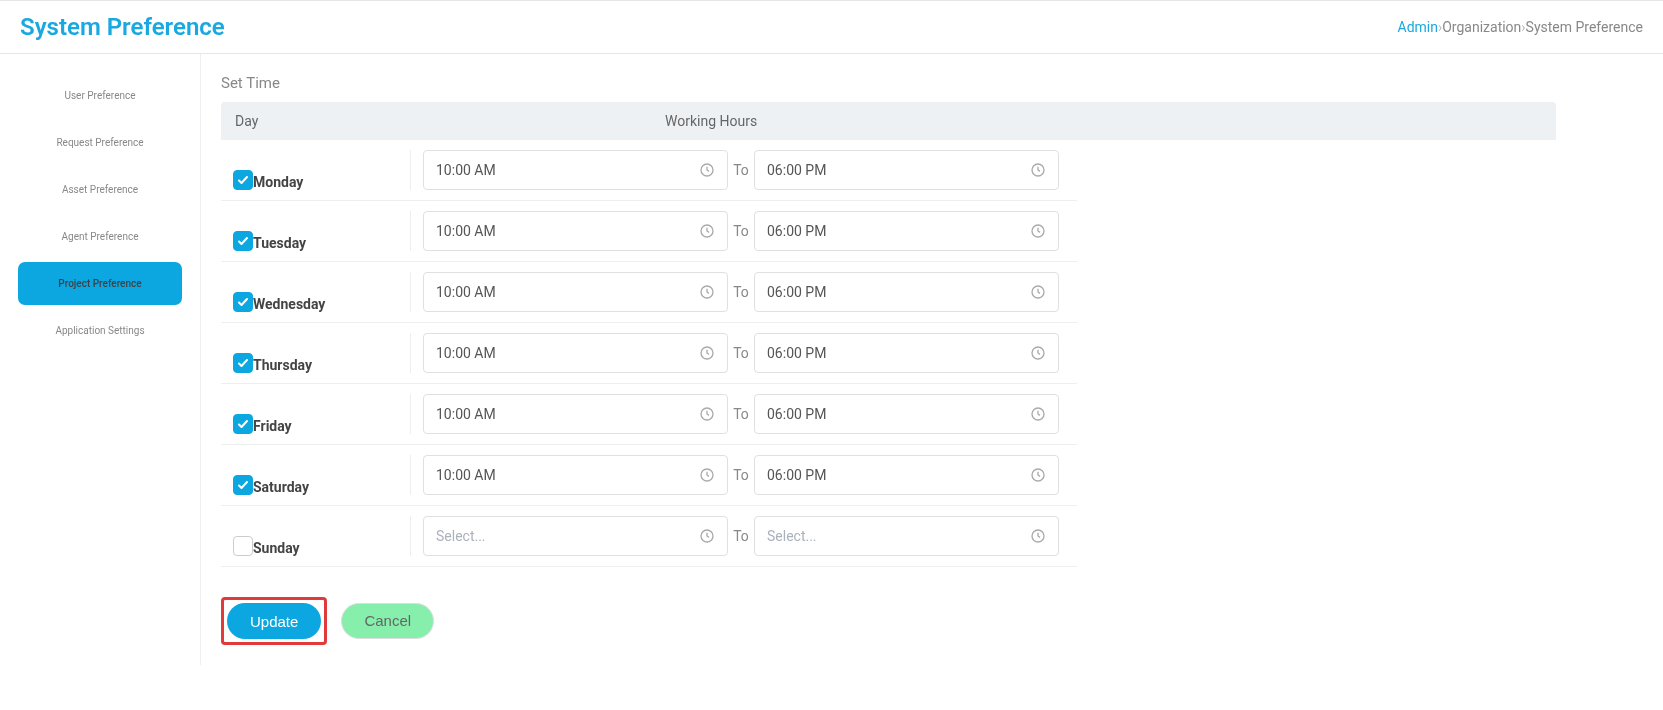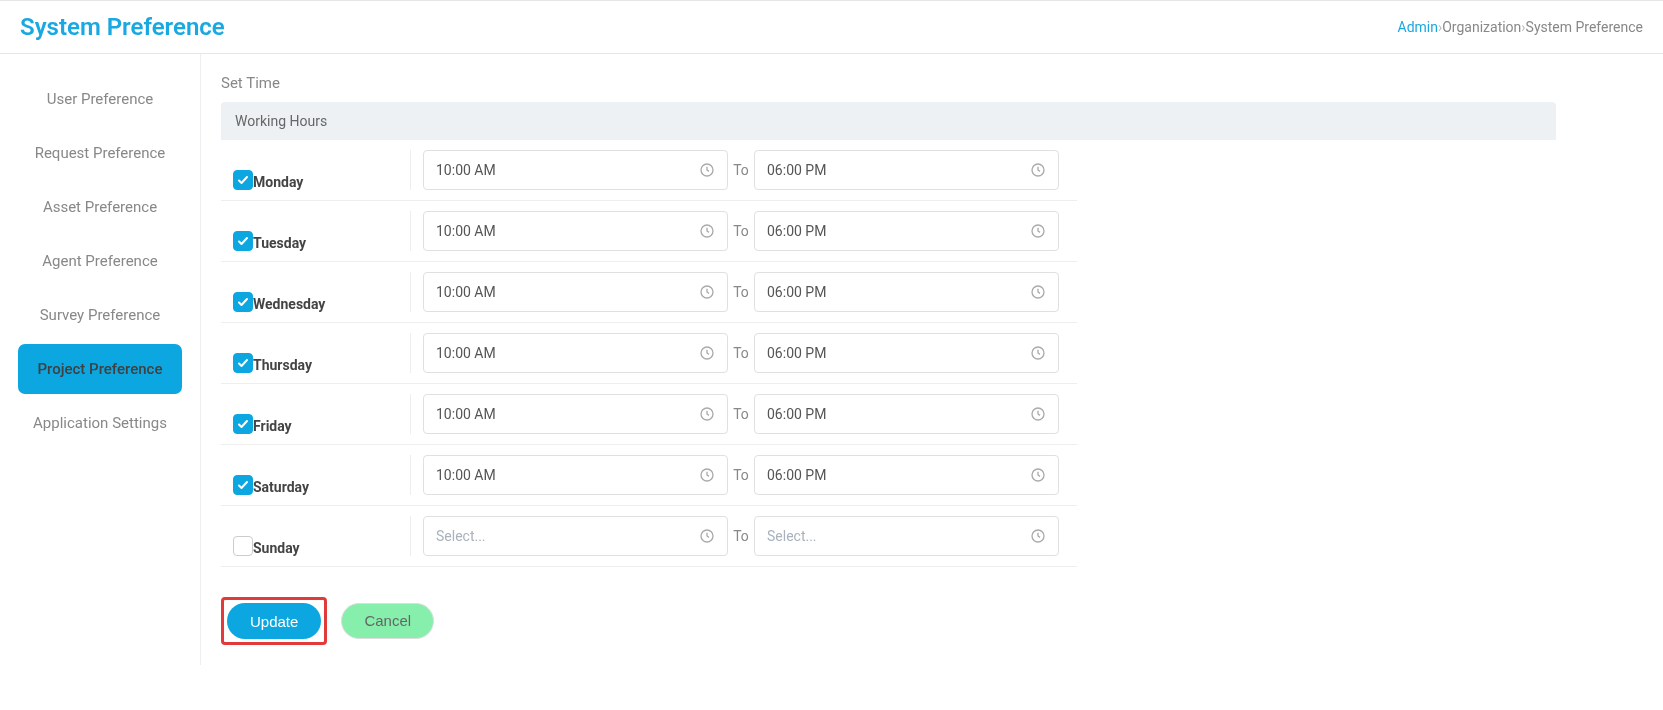--- a/index.html
+++ b/index.html
@@ -41,21 +41,21 @@
     width: 200px;
     padding-top: 20px;
   }
   .sidebar-item {
     display: block;
     text-align: center;
     padding: 16px 10px;
     color: #888;
     cursor: pointer;
     border-radius: 4px;
-    font-size: 15px;
+    font-size: 10px;
     margin: 0 18px 4px 18px;
   }
   .sidebar-item.active {
     background: #0ca7e0;
     color: #404040;
     font-weight: 500;
     border-radius: 7px;
   }
   .content {
     flex: 1;
@@ -183,30 +183,30 @@
     <span>System Preference</span>
   </div>
 </div>
 
 <div class="main">
   <div class="sidebar" id="sidebar">
       <div class="sidebar-item">User Preference</div>
       <div class="sidebar-item">Request Preference</div>
       <div class="sidebar-item">Asset Preference</div>
       <div class="sidebar-item">Agent Preference</div>
-      <div class="sidebar-item">Survey Preference</div>
       <div class="sidebar-item active">Project Preference</div>
       <div class="sidebar-item">Application Settings</div>
     </div>
 
   <div class="content">
     <div class="section-title">Set Time</div>
 
     <div class="table">
       <div class="table-head">
+        <div class="col-day">Day</div>
         <div class="col-wh">Working Hours</div>
       </div>
       <div id="rows">
           <div class="row">
             <div class="day-cell">
               <div class="cb checked">
                 <svg viewBox="0 0 24 24" fill="none" stroke="#fff" stroke-width="4" stroke-linecap="round" stroke-linejoin="round">
                   <polyline points="4 13 9 18 20 6"></polyline>
                 </svg>
               </div>

